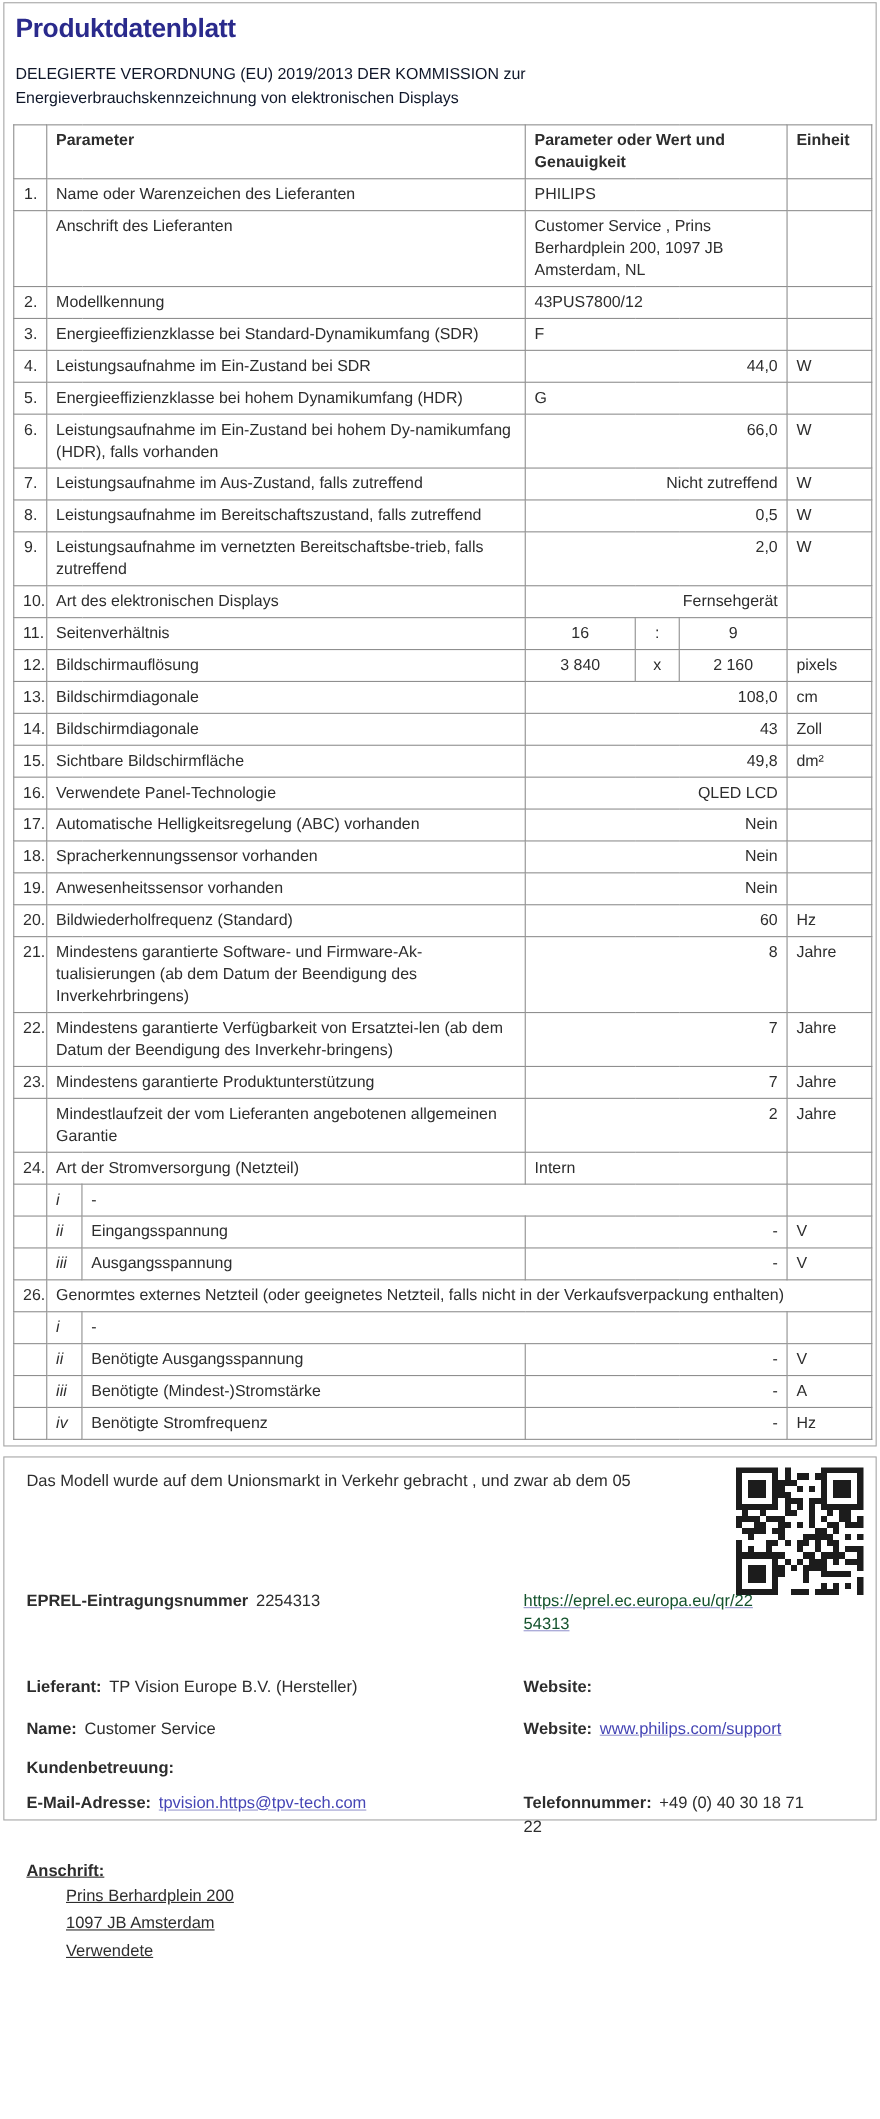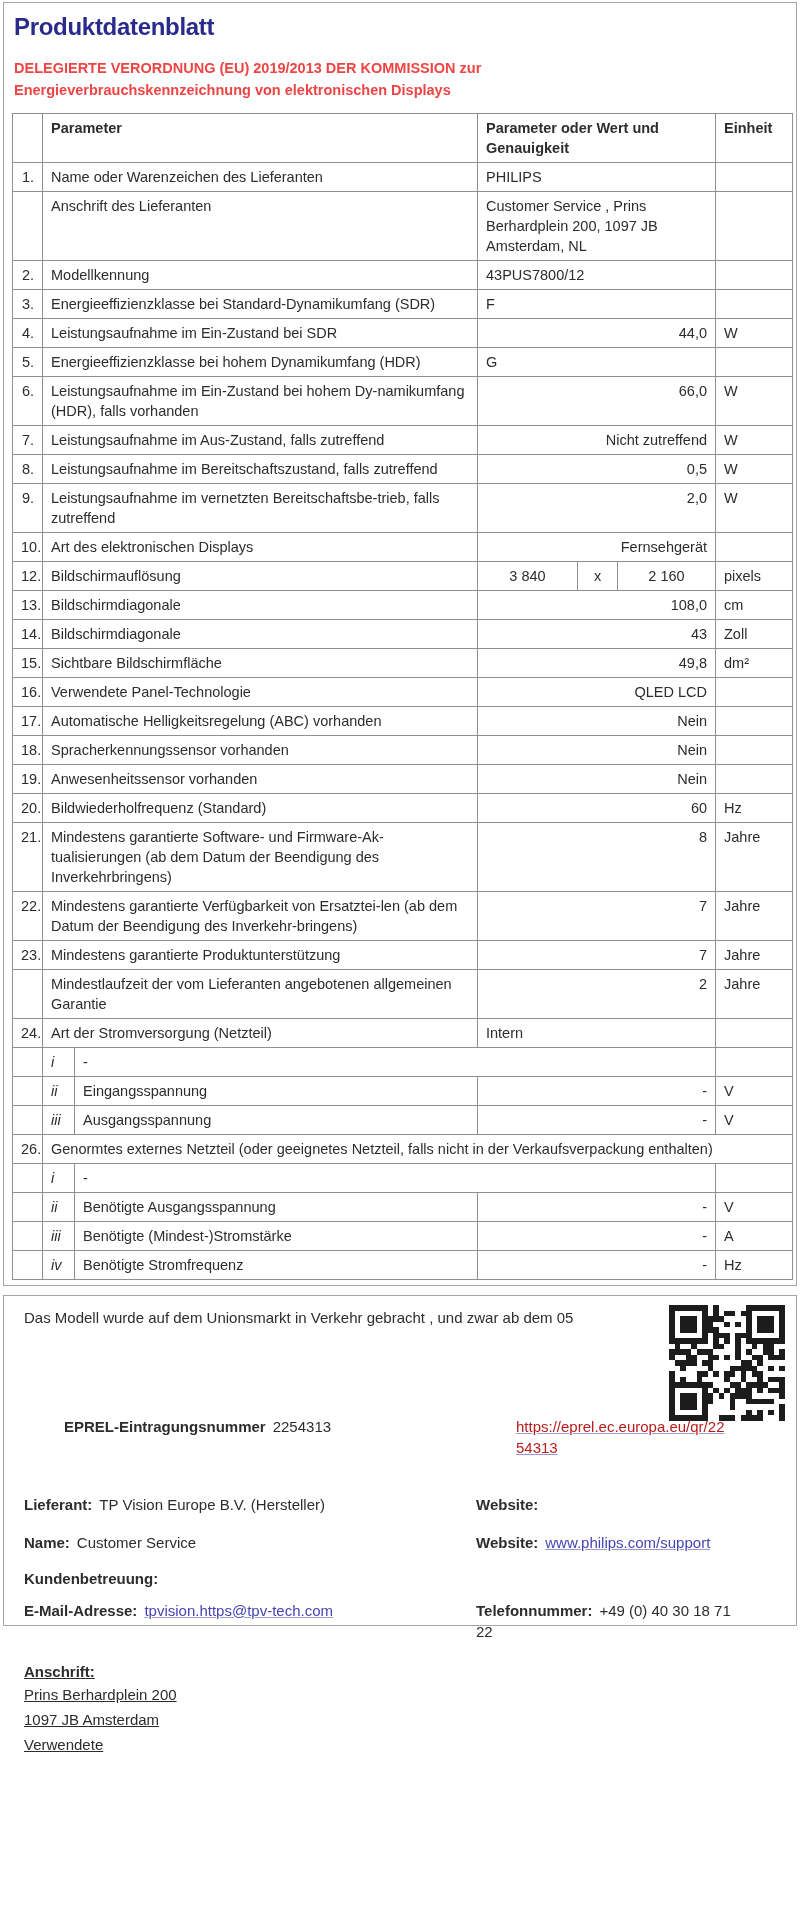--- a/index.html
+++ b/index.html
@@ -10,21 +10,21 @@
   }
   .top-box{
     margin:2px 3px 0 3px;border:1px solid #a6a6a6;
     padding:8px 5px 5px 8px;background:#fff;
   }
   .doc-title{
     font-size:24px;font-weight:bold;color:#2a2a8c;
     margin:2px 0 16px 2px;letter-spacing:-0.3px;
   }
   .doc-subtitle{
-    font-size:14.5px;line-height:1.55;color:#ef4444;margin:0 0 11px 2px;font-weight:bold;
+    font-size:14.5px;line-height:1.55;color:#0f172a;margin:0 0 11px 2px;
   }
   table.param-table{
     border-collapse:collapse;table-layout:fixed;width:726px;
     font-size:14.5px;color:#2d2d2d;
   }
   table.param-table td,table.param-table th{
     border:1px solid #8f8f8f;padding:4px 8px;vertical-align:top;
     line-height:1.38;overflow:hidden;
   }
   table.param-table th{font-weight:bold;text-align:left;}
@@ -40,27 +40,27 @@
     position:relative;height:331px;box-sizing:border-box;
     padding:11px 14px 10px 20px;font-size:15px;line-height:1.4;
   }
   .market-line{white-space:nowrap;overflow:hidden;width:642px;margin-bottom:88px;}
   .qr-wrap{position:absolute;top:9px;right:11px;width:116px;height:116px;}
   .frow{display:flex;align-items:flex-start;}
   .fleft{width:452px;flex:0 0 452px;}
   .fright{width:268px;flex:0 0 268px;}
   .flabel{font-weight:bold;margin-right:7px;}
   .link{color:#4545b5;text-decoration:underline;text-decoration-color:#9a9ad0;cursor:pointer;}
-  .mt-eprel{margin-top:0;margin-left:40px;}
+  .mt-eprel{margin-top:0;}
   .mt-lief{margin-top:36px;}
   .mt-kund{margin-top:15px;}
   .mt-name{margin-top:17px;}
   .mt-mail{margin-top:11px;}
   .mt-ansch{margin-top:19px;text-decoration:underline;}
-  .addr-line{line-height:1.68;}
+  .addr-line{line-height:1.68;margin-left:36px;}
   .phone-wrap{display:inline;}
 </style>
 </head>
 <body>
 
 <div class="top-box">
   <div class="doc-title" style="color: rgb(42, 42, 140);">Produktdatenblatt</div>
   <div class="doc-subtitle">
     <div>DELEGIERTE VERORDNUNG (EU) 2019/2013 DER KOMMISSION zur</div>
     <div>Energieverbrauchskennzeichnung von elektronischen Displays</div>
@@ -142,20 +142,28 @@
         <tr>
           <td class="num">9.</td>
           <td colspan="2">Leistungsaufnahme im vernetzten Bereitschaftsbe-trieb, falls zutreffend</td>
           <td class="val-right" colspan="3">2,0</td>
           <td class="unit-cell">W</td>
         </tr>
         <tr>
           <td class="num">10.</td>
           <td colspan="2">Art des elektronischen Displays</td>
           <td class="val-right" colspan="3">Fernsehgerät</td>
+          <td class="unit-cell"></td>
+        </tr>
+        <tr>
+          <td class="num">11.</td>
+          <td colspan="2">Seitenverhältnis</td>
+          <td class="val-center">16</td>
+          <td class="val-center">:</td>
+          <td class="val-center">9</td>
           <td class="unit-cell"></td>
         </tr>
         <tr>
           <td class="num">12.</td>
           <td colspan="2">Bildschirmauflösung</td>
           <td class="val-center">3 840</td>
           <td class="val-center">x</td>
           <td class="val-center">2 160</td>
           <td class="unit-cell">pixels</td>
         </tr>
@@ -528,21 +536,21 @@
         <rect x="82.5" y="110" width="5.5" height="5.5"></rect>
         <rect x="88" y="110" width="5.5" height="5.5"></rect>
         <rect x="110" y="110" width="5.5" height="5.5"></rect>
       </svg></div>
 
   <div class="frow mt-eprel">
     <div class="fleft">
       <span class="flabel">EPREL-Eintragungsnummer</span><span>2254313</span>
     </div>
     <div class="fright">
-      <a class="link" style="color: #b91c1c;"><span style="display:block">https://eprel.ec.europa.eu/qr/22</span><span style="display:block">54313</span></a>
+      <a class="link" style="color: #14532d;"><span style="display:block">https://eprel.ec.europa.eu/qr/22</span><span style="display:block">54313</span></a>
     </div>
   </div>
 
   <div class="frow mt-lief">
     <div class="fleft">
       <span class="flabel">Lieferant:</span><span>TP Vision Europe B.V. (Hersteller)</span>
     </div>
     <div class="fright">
       <span class="flabel">Website:</span>
     </div>

